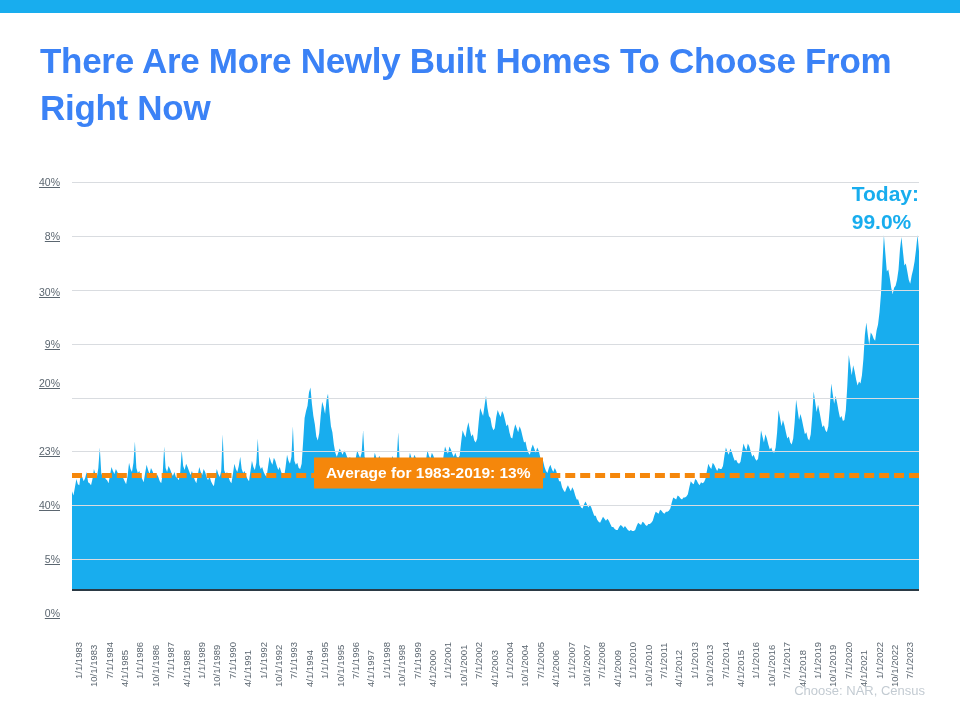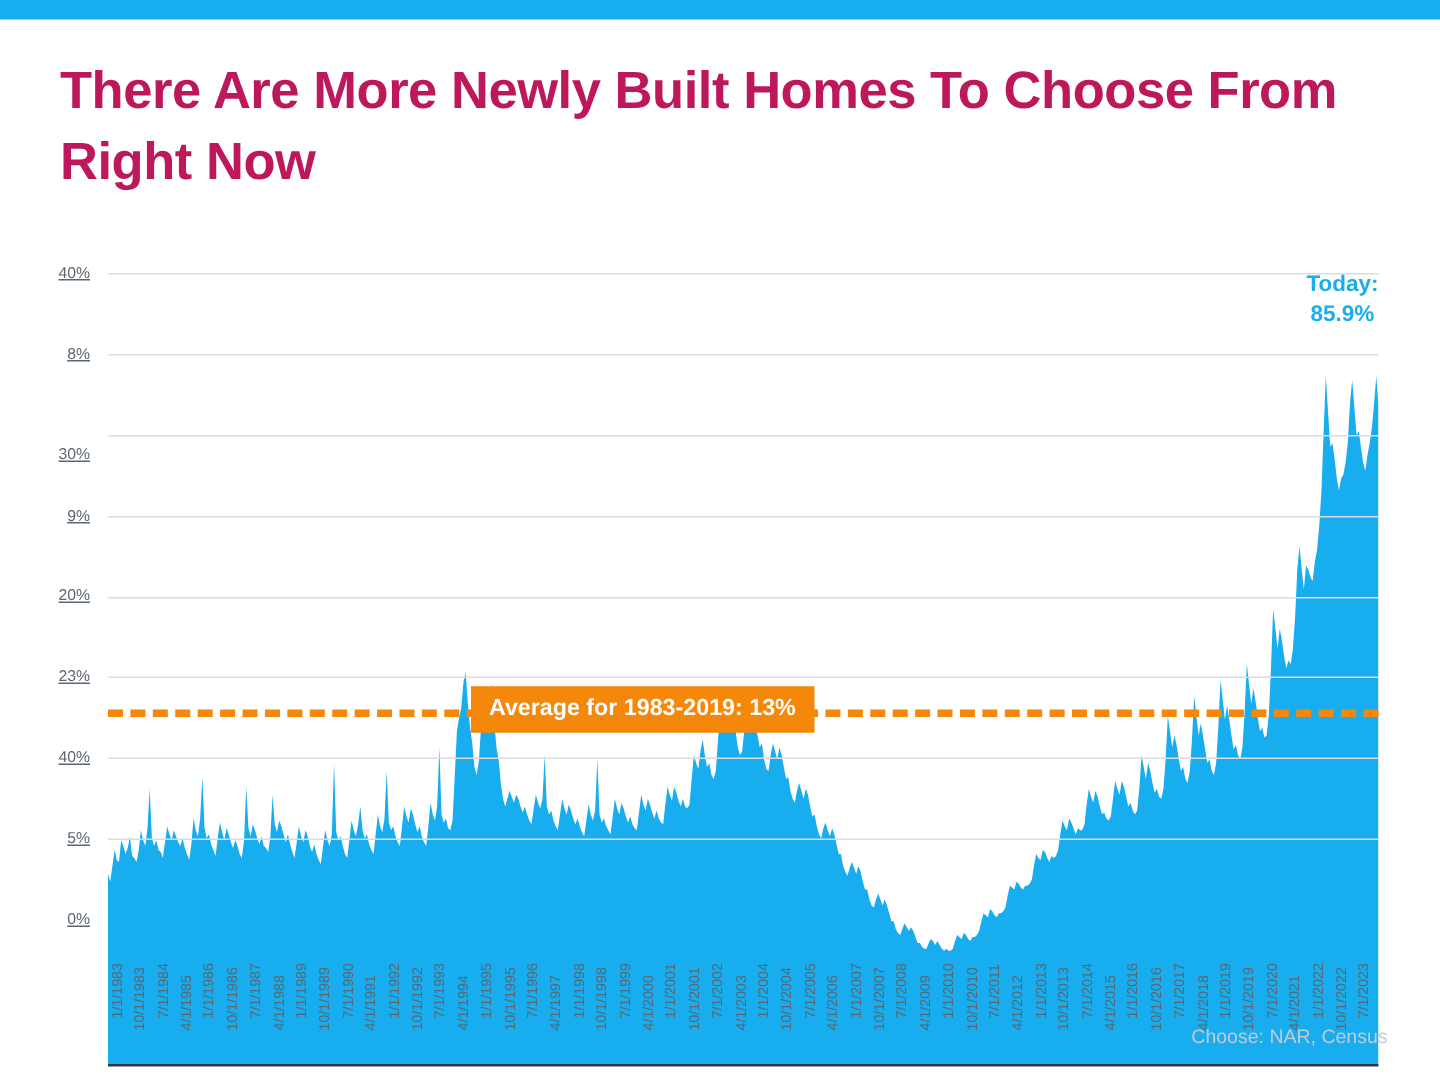--- a/index.html
+++ b/index.html
@@ -9,30 +9,30 @@
     font-family: "Liberation Sans", sans-serif;
     overflow: hidden;
   }
   #page { position: relative; width: 960px; height: 720px; background: #fff; }
 
   #top-bar { position: absolute; left: 0; top: 0; width: 960px; height: 13px; background: #18ADEE; }
 
   #title {
     position: absolute; left: 40px; top: 38px; width: 860px;
     font-size: 35px; font-weight: bold; line-height: 1.33;
-    color: #be185d; letter-spacing: -0.3px;
+    color: #3b82f6; letter-spacing: -0.3px;
   }
 
   
   #chart { position: absolute; left: 0; top: 0; width: 960px; height: 720px; }
 
   #plot {
     position: absolute;
     left: 72px; top: 182px;
-    width: 847px; height: 527px;
+    width: 847px; height: 407px;
   }
 
   .gridline {
     position: absolute; left: 0; width: 100%; height: 1px;
     background: #D9DCE0;
   }
   #baseline {
     position: absolute; left: 0; width: 100%; height: 2px;
     background: #2B3A45; bottom: -2px;
   }
@@ -57,22 +57,22 @@
     position: absolute;
     background: #F5870B; color: #ffffff;
     font-size: 15.5px; font-weight: bold;
     padding: 6px 12px 7px 12px;
     white-space: nowrap;
     transform: translateY(-50%);
   }
 
   #today {
     position: absolute; right: 41px; top: 180px;
-    text-align: center; color: #18ADEE;
-    font-size: 15px; font-weight: bold; line-height: 1.33;
+    text-align: left; color: #18ADEE;
+    font-size: 21px; font-weight: bold; line-height: 1.33;
   }
 
   #xlabels { position: absolute; left: 72px; top: 617px; width: 847px; height: 70px; }
   .xtick {
     position: absolute; bottom: 0;
     font-size: 9.5px; color: #5B6670;
     white-space: nowrap;
     transform-origin: left bottom;
     transform: rotate(-90deg);
   }
@@ -91,23 +91,23 @@
 
   <h1 id="title">There Are More Newly Built Homes To Choose From Right Now</h1>
 
   <div id="chart">
 
     <div id="ylabels">
         <div class="ytick" style="top: 431px;">0%</div>
         <div class="ytick" style="top: 377.125px;">5%</div>
         <div class="ytick" style="top: 323.25px;">40%</div>
         <div class="ytick" style="top: 269.375px;">23%</div>
-        <div class="ytick" style="top: 215px;">20%</div>
+        <div class="ytick" style="top: 201px;">20%</div>
         <div class="ytick" style="top: 161.625px;">9%</div>
-        <div class="ytick" style="top: 121px;">30%</div>
+        <div class="ytick" style="top: 110px;">30%</div>
         <div class="ytick" style="top: 53.875px;">8%</div>
         <div class="ytick" style="top: 0px;">40%</div>
       </div>
 
     <div id="plot">
       <svg id="area-svg" viewBox="0 0 847 431" preserveAspectRatio="none">
         <path id="area-path" fill="#18ADEE" d="M 0 431.00 L 0.00 327.56 L 1.46 331.87 L 2.93 323.25 L 4.39 314.63 L 5.85 320.02 L 7.31 321.10 L 8.78 309.24 L 10.24 312.48 L 11.70 316.78 L 13.17 313.55 L 14.63 307.09 L 16.09 317.86 L 17.55 318.94 L 19.02 321.10 L 20.48 314.63 L 21.94 303.86 L 23.41 309.24 L 24.87 312.48 L 26.33 302.78 L 27.79 281.23 L 29.26 308.16 L 30.72 312.48 L 32.18 309.24 L 33.65 314.63 L 35.11 315.71 L 36.57 318.94 L 38.03 310.32 L 39.50 301.70 L 40.96 306.01 L 42.42 309.24 L 43.89 303.86 L 45.35 307.09 L 46.81 310.32 L 48.27 312.48 L 49.74 308.16 L 51.20 313.55 L 52.66 316.78 L 54.13 320.02 L 55.59 311.40 L 57.05 297.39 L 58.51 303.86 L 59.98 307.09 L 61.44 297.39 L 62.90 274.76 L 64.37 302.78 L 65.83 308.16 L 67.29 306.01 L 68.75 311.40 L 70.22 314.63 L 71.68 317.86 L 73.14 308.16 L 74.61 299.55 L 76.07 304.93 L 77.53 309.24 L 78.99 302.78 L 80.46 306.01 L 81.92 310.32 L 83.38 313.55 L 84.85 309.24 L 86.31 312.48 L 87.77 316.78 L 89.23 318.94 L 90.70 309.24 L 92.16 280.15 L 93.62 302.78 L 95.09 307.09 L 96.55 300.62 L 98.01 303.86 L 99.47 308.16 L 100.94 311.40 L 102.40 307.09 L 103.86 312.48 L 105.33 313.55 L 106.79 315.71 L 108.25 307.09 L 109.72 284.46 L 111.18 300.62 L 112.64 304.93 L 114.10 298.47 L 115.57 301.70 L 117.03 306.01 L 118.49 310.32 L 119.96 306.01 L 121.42 311.40 L 122.88 315.71 L 124.34 318.94 L 125.81 310.32 L 127.27 301.70 L 128.73 307.09 L 130.20 310.32 L 131.66 303.86 L 133.12 307.09 L 134.58 312.48 L 136.05 315.71 L 137.51 311.40 L 138.97 316.78 L 140.44 320.02 L 141.90 322.17 L 143.36 312.48 L 144.82 303.86 L 146.29 309.24 L 147.75 312.48 L 149.21 306.01 L 150.68 267.22 L 152.14 304.93 L 153.60 309.24 L 155.06 307.09 L 156.53 312.48 L 157.99 316.78 L 159.45 318.94 L 160.92 309.24 L 162.38 298.47 L 163.84 303.86 L 165.30 307.09 L 166.77 300.62 L 168.23 290.92 L 169.69 303.86 L 171.16 308.16 L 172.62 306.01 L 174.08 311.40 L 175.54 314.63 L 177.01 316.78 L 178.47 306.01 L 179.93 295.24 L 181.40 301.70 L 182.86 304.93 L 184.32 297.39 L 185.78 271.53 L 187.25 299.55 L 188.71 303.86 L 190.17 301.70 L 191.64 307.09 L 193.10 310.32 L 194.56 312.48 L 196.02 301.70 L 197.49 290.92 L 198.95 296.31 L 200.41 299.55 L 201.88 292.00 L 203.34 295.24 L 204.80 300.62 L 206.26 304.93 L 207.73 301.70 L 209.19 307.09 L 210.65 310.32 L 212.12 312.48 L 213.58 301.70 L 215.04 288.77 L 216.50 295.24 L 217.97 298.47 L 219.43 290.92 L 220.89 258.60 L 222.36 295.24 L 223.82 299.55 L 225.28 297.39 L 226.74 302.78 L 228.21 303.86 L 229.67 298.47 L 231.13 274.76 L 232.60 249.98 L 234.06 242.44 L 235.52 237.05 L 236.98 223.04 L 238.45 217.66 L 239.91 234.90 L 241.37 247.83 L 242.84 256.45 L 244.30 269.38 L 245.76 273.69 L 247.22 266.14 L 248.69 247.83 L 250.15 232.74 L 251.61 238.13 L 253.08 245.67 L 254.54 230.58 L 256.00 224.12 L 257.46 243.52 L 258.93 258.60 L 260.39 265.06 L 261.85 278.00 L 263.32 286.62 L 264.78 290.92 L 266.24 286.62 L 267.70 282.30 L 269.17 285.54 L 270.63 288.77 L 272.09 284.46 L 273.56 286.62 L 275.02 290.92 L 276.48 294.16 L 277.94 290.92 L 279.41 295.24 L 280.87 298.47 L 282.33 300.62 L 283.80 292.00 L 285.26 284.46 L 286.72 288.77 L 288.18 292.00 L 289.65 286.62 L 291.11 262.91 L 292.57 290.92 L 294.04 295.24 L 295.50 293.08 L 296.96 298.47 L 298.42 301.70 L 299.89 303.86 L 301.35 295.24 L 302.81 286.62 L 304.28 292.00 L 305.74 295.24 L 307.20 289.85 L 308.66 293.08 L 310.13 297.39 L 311.59 300.62 L 313.05 297.39 L 314.52 301.70 L 315.98 304.93 L 317.44 307.09 L 318.91 298.47 L 320.37 289.85 L 321.83 295.24 L 323.29 298.47 L 324.76 293.08 L 326.22 265.06 L 327.68 295.24 L 329.15 299.55 L 330.61 297.39 L 332.07 301.70 L 333.53 303.86 L 335.00 306.01 L 336.46 296.31 L 337.92 286.62 L 339.39 292.00 L 340.85 295.24 L 342.31 288.77 L 343.77 292.00 L 345.24 296.31 L 346.70 299.55 L 348.16 296.31 L 349.63 300.62 L 351.09 302.78 L 352.55 303.86 L 354.01 294.16 L 355.48 284.46 L 356.94 289.85 L 358.40 293.08 L 359.87 286.62 L 361.33 289.85 L 362.79 294.16 L 364.25 297.39 L 365.72 293.08 L 367.18 297.39 L 368.64 299.55 L 370.11 300.62 L 371.57 289.85 L 373.03 280.15 L 374.49 284.46 L 375.96 287.69 L 377.42 280.15 L 378.88 283.38 L 380.35 287.69 L 381.81 290.92 L 383.27 286.62 L 384.73 290.92 L 386.20 292.00 L 387.66 289.85 L 389.12 275.84 L 390.59 262.91 L 392.05 267.22 L 393.51 270.45 L 394.97 260.75 L 396.44 254.29 L 397.90 262.91 L 399.36 269.38 L 400.83 267.22 L 402.29 273.69 L 403.75 275.84 L 405.21 271.53 L 406.68 254.29 L 408.14 239.20 L 409.60 243.52 L 411.07 247.83 L 412.53 237.05 L 413.99 226.28 L 415.45 239.20 L 416.92 247.83 L 418.38 249.98 L 419.84 258.60 L 421.31 262.91 L 422.77 260.75 L 424.23 248.90 L 425.69 241.36 L 427.16 245.67 L 428.62 248.90 L 430.08 242.44 L 431.55 245.67 L 433.01 252.13 L 434.47 258.60 L 435.93 256.45 L 437.40 265.06 L 438.86 270.45 L 440.32 271.53 L 441.79 262.91 L 443.25 256.45 L 444.71 260.75 L 446.17 265.06 L 447.64 258.60 L 449.10 262.91 L 450.56 269.38 L 452.03 275.84 L 453.49 274.76 L 454.95 282.30 L 456.41 286.62 L 457.88 288.77 L 459.34 282.30 L 460.80 278.00 L 462.27 282.30 L 463.73 286.62 L 465.19 281.23 L 466.65 284.46 L 468.12 290.92 L 469.58 296.31 L 471.04 295.24 L 472.51 301.70 L 473.97 306.01 L 475.43 308.16 L 476.89 302.78 L 478.36 299.55 L 479.82 303.86 L 481.28 307.09 L 482.75 302.78 L 484.21 306.01 L 485.67 311.40 L 487.13 316.78 L 488.60 316.78 L 490.06 323.25 L 491.52 326.48 L 492.99 328.64 L 494.45 324.33 L 495.91 321.10 L 497.37 324.33 L 498.84 327.56 L 500.30 323.25 L 501.76 326.48 L 503.23 331.87 L 504.69 336.18 L 506.15 336.18 L 507.61 341.57 L 509.08 344.80 L 510.54 345.88 L 512.00 341.57 L 513.47 338.34 L 514.93 341.57 L 516.39 344.80 L 517.85 341.57 L 519.32 344.80 L 520.78 349.11 L 522.24 353.42 L 523.71 353.42 L 525.17 357.73 L 526.63 359.88 L 528.09 360.96 L 529.56 357.73 L 531.02 354.50 L 532.48 356.65 L 533.95 358.81 L 535.41 356.65 L 536.87 358.81 L 538.34 362.04 L 539.80 365.27 L 541.26 365.27 L 542.72 367.43 L 544.19 368.50 L 545.65 368.50 L 547.11 365.27 L 548.58 363.12 L 550.04 364.19 L 551.50 366.35 L 552.96 364.19 L 554.43 366.35 L 555.89 368.50 L 557.35 369.58 L 558.82 368.50 L 560.28 369.58 L 561.74 369.58 L 563.20 368.50 L 564.67 364.19 L 566.13 360.96 L 567.59 362.04 L 569.06 363.12 L 570.52 359.88 L 571.98 360.96 L 573.44 363.12 L 574.91 364.19 L 576.37 362.04 L 577.83 362.04 L 579.30 360.96 L 580.76 358.81 L 582.22 353.42 L 583.68 349.11 L 585.15 350.19 L 586.61 351.26 L 588.07 346.95 L 589.54 348.03 L 591.00 350.19 L 592.46 351.26 L 593.92 349.11 L 595.39 349.11 L 596.85 348.03 L 598.31 345.88 L 599.78 339.41 L 601.24 334.02 L 602.70 335.10 L 604.16 336.18 L 605.63 331.87 L 607.09 332.95 L 608.55 335.10 L 610.02 336.18 L 611.48 334.02 L 612.94 334.02 L 614.40 332.95 L 615.87 330.79 L 617.33 323.25 L 618.79 316.78 L 620.26 318.94 L 621.72 320.02 L 623.18 314.63 L 624.64 315.71 L 626.11 318.94 L 627.57 321.10 L 629.03 317.86 L 630.50 318.94 L 631.96 317.86 L 633.42 314.63 L 634.88 306.01 L 636.35 298.47 L 637.81 301.70 L 639.27 303.86 L 640.74 297.39 L 642.20 299.55 L 643.66 302.78 L 645.12 306.01 L 646.59 302.78 L 648.05 303.86 L 649.51 303.86 L 650.98 300.62 L 652.44 289.85 L 653.90 281.23 L 655.36 285.54 L 656.83 288.77 L 658.29 282.30 L 659.75 285.54 L 661.22 290.92 L 662.68 295.24 L 664.14 294.16 L 665.60 297.39 L 667.07 298.47 L 668.53 296.31 L 669.99 286.62 L 671.46 276.92 L 672.92 281.23 L 674.38 284.46 L 675.84 276.92 L 677.31 280.15 L 678.77 285.54 L 680.23 290.92 L 681.70 288.77 L 683.16 293.08 L 684.62 295.24 L 686.08 293.08 L 687.55 281.23 L 689.01 262.91 L 690.47 269.38 L 691.94 275.84 L 693.40 267.22 L 694.86 271.53 L 696.32 278.00 L 697.79 283.38 L 699.25 281.23 L 700.71 285.54 L 702.18 286.62 L 703.64 281.23 L 705.10 265.06 L 706.56 241.36 L 708.03 249.98 L 709.49 258.60 L 710.95 252.13 L 712.42 257.52 L 713.88 265.06 L 715.34 271.53 L 716.80 269.38 L 718.27 275.84 L 719.73 278.00 L 721.19 271.53 L 722.66 254.29 L 724.12 230.58 L 725.58 241.36 L 727.04 252.13 L 728.51 245.67 L 729.97 252.13 L 731.43 259.68 L 732.90 267.22 L 734.36 265.06 L 735.82 271.53 L 737.28 273.69 L 738.75 267.22 L 740.21 247.83 L 741.67 221.97 L 743.14 232.74 L 744.60 243.52 L 746.06 235.97 L 747.53 243.52 L 748.99 252.13 L 750.45 259.68 L 751.91 257.52 L 753.38 262.91 L 754.84 265.06 L 756.30 258.60 L 757.77 239.20 L 759.23 213.34 L 760.69 224.12 L 762.15 234.90 L 763.62 226.28 L 765.08 233.82 L 766.54 242.44 L 768.01 249.98 L 769.47 247.83 L 770.93 253.21 L 772.39 252.13 L 773.86 241.36 L 775.32 215.50 L 776.78 183.18 L 778.25 193.95 L 779.71 204.72 L 781.17 193.95 L 782.63 200.42 L 784.10 209.03 L 785.56 215.50 L 787.02 211.19 L 788.49 213.34 L 789.95 204.72 L 791.41 187.48 L 792.87 161.63 L 794.34 148.69 L 795.80 161.63 L 797.26 172.40 L 798.73 159.47 L 800.19 161.63 L 801.65 165.94 L 803.11 168.09 L 804.58 157.31 L 806.04 150.85 L 807.50 137.92 L 808.97 118.53 L 810.43 86.20 L 811.89 56.03 L 813.35 75.43 L 814.82 94.82 L 816.28 92.67 L 817.74 101.28 L 819.21 112.06 L 820.67 118.53 L 822.13 112.06 L 823.59 109.91 L 825.06 103.44 L 826.52 92.67 L 827.98 71.12 L 829.45 58.19 L 830.91 73.27 L 832.37 88.35 L 833.83 86.20 L 835.30 94.82 L 836.76 103.44 L 838.22 107.75 L 839.69 99.13 L 841.15 92.67 L 842.61 84.04 L 844.07 71.12 L 845.54 56.03 L 847.00 73.27 L 847.00 431.00 Z"></path>
       </svg>
 
       <div id="avgline" style="top: 290.925px; border-top-color: rgb(245, 135, 11);"></div>
@@ -118,21 +118,21 @@
         <div class="gridline" style="top: 215.5px;"></div>
         <div class="gridline" style="top: 161.625px;"></div>
         <div class="gridline" style="top: 107.75px;"></div>
         <div class="gridline" style="top: 53.875px;"></div>
         <div class="gridline" style="top: 0px;"></div>
         <div id="baseline"></div>
       </div>
 
     <div id="today" style="color: rgb(24, 173, 238);">
       <div>Today:</div>
-      <div>85.9%</div>
+      <div>99.0%</div>
     </div>
 
     <div id="xlabels">
         <span class="xtick" style="left: 11.7px; bottom: 8px;">1/1/1983</span>
         <span class="xtick" style="left: 27.1px; bottom: 0px;">10/1/1983</span>
         <span class="xtick" style="left: 42.5px; bottom: 8px;">7/1/1984</span>
         <span class="xtick" style="left: 57.9px; bottom: 0px;">4/1/1985</span>
         <span class="xtick" style="left: 73.3px; bottom: 8px;">1/1/1986</span>
         <span class="xtick" style="left: 88.7px; bottom: 0px;">10/1/1986</span>
         <span class="xtick" style="left: 104.1px; bottom: 8px;">7/1/1987</span>

